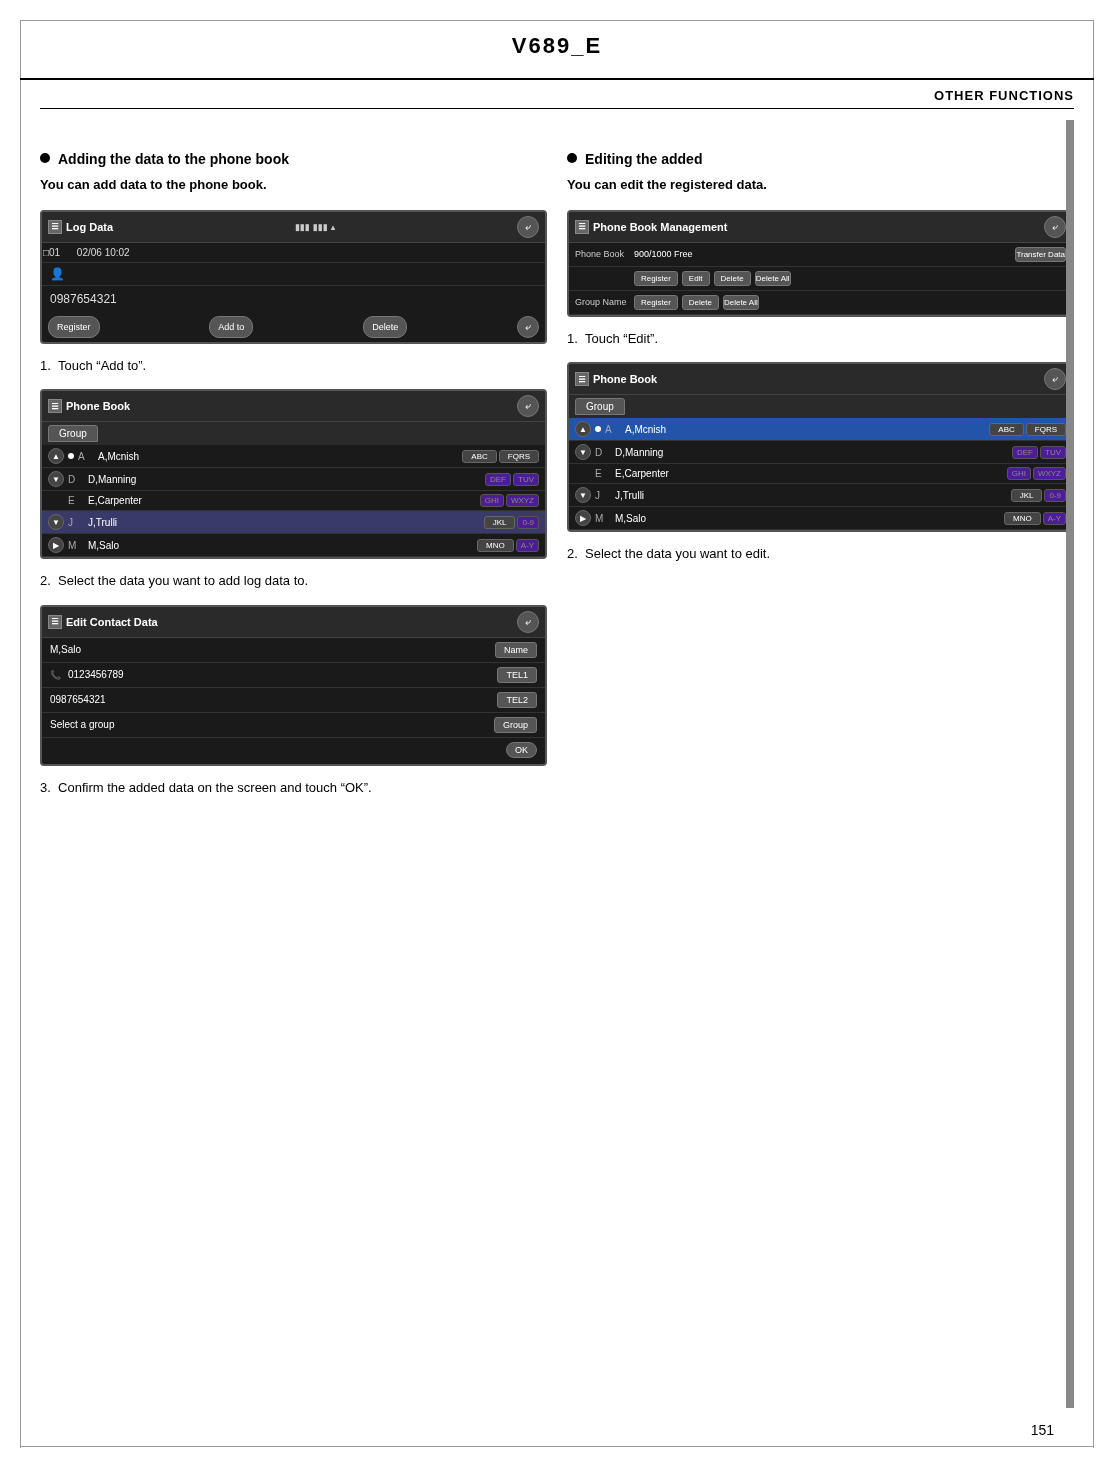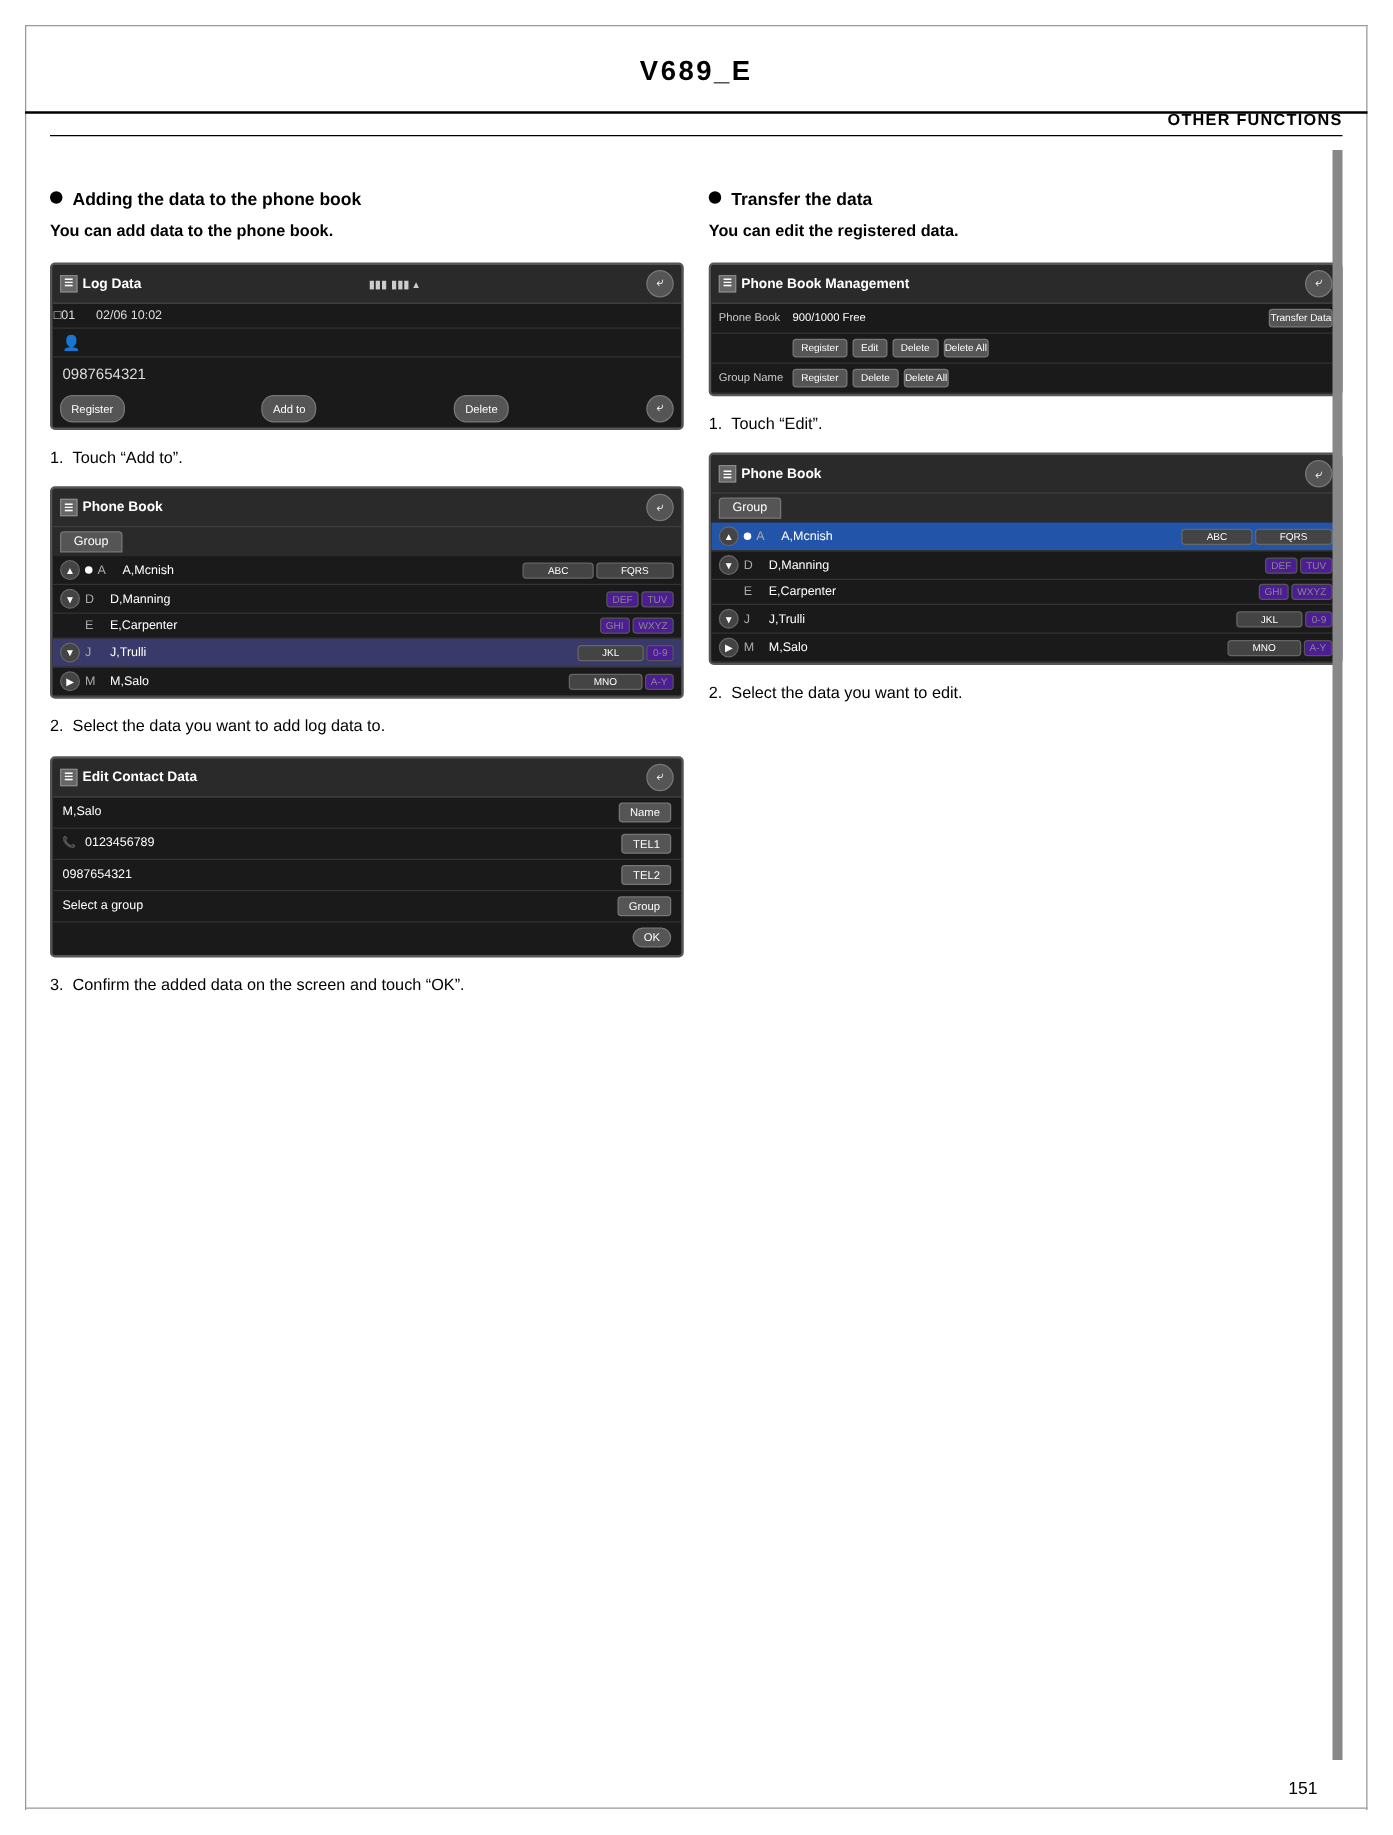--- a/index.html
+++ b/index.html
@@ -36,21 +36,21 @@
     .page-border-right {
       position: absolute;
       top: 20px; right: 20px; bottom: 20px;
       width: 2px;
       border-right: 1px solid #999;
     }
 
     
     .page-header {
       position: absolute;
-      top: 25px; left: 20px; right: 20px;
+      top: 14px; left: 20px; right: 20px;
       height: 66px;
       display: flex;
       align-items: center;
       justify-content: center;
       border-bottom: 2px solid #000;
     }
     .page-title {
       font-size: 22px;
       font-weight: bold;
       letter-spacing: 2px;
@@ -277,21 +277,21 @@
     .pb-alpha-btns {
       display: flex;
       gap: 2px;
     }
     .pb-alpha-btn {
       background: #444;
       border: 1px solid #666;
       border-radius: 3px;
       font-size: 8px;
       color: #fff;
-      padding: 1px 19px;
+      padding: 1px 8px;
     }
     .pb-alpha-btn-dark {
       background: #4c1d95;
       border: 1px solid #555;
       border-radius: 3px;
       font-size: 8px;
       color: #888;
       padding: 1px 4px;
     }
 
@@ -554,21 +554,21 @@
     <div class="step-text">3.&nbsp;&nbsp;Confirm the added data on the screen and touch “OK”.</div>
 
   </div>
 
   <div class="right-column" style="position:relative;">
 
     <div class="right-highlight-bar"></div>
 
     <div class="section-title">
       <div class="bullet"></div>
-      <span>Transfer the data</span>
+      <span>Editing the added</span>
     </div>
 
     <div class="subtitle">You can edit the registered data.</div>
 
     <div class="screen mgmt-screen">
       <div class="screen-header">
         <div class="screen-title">
           <div class="screen-icon">☰</div>
           <span>Phone Book Management</span>
         </div>

